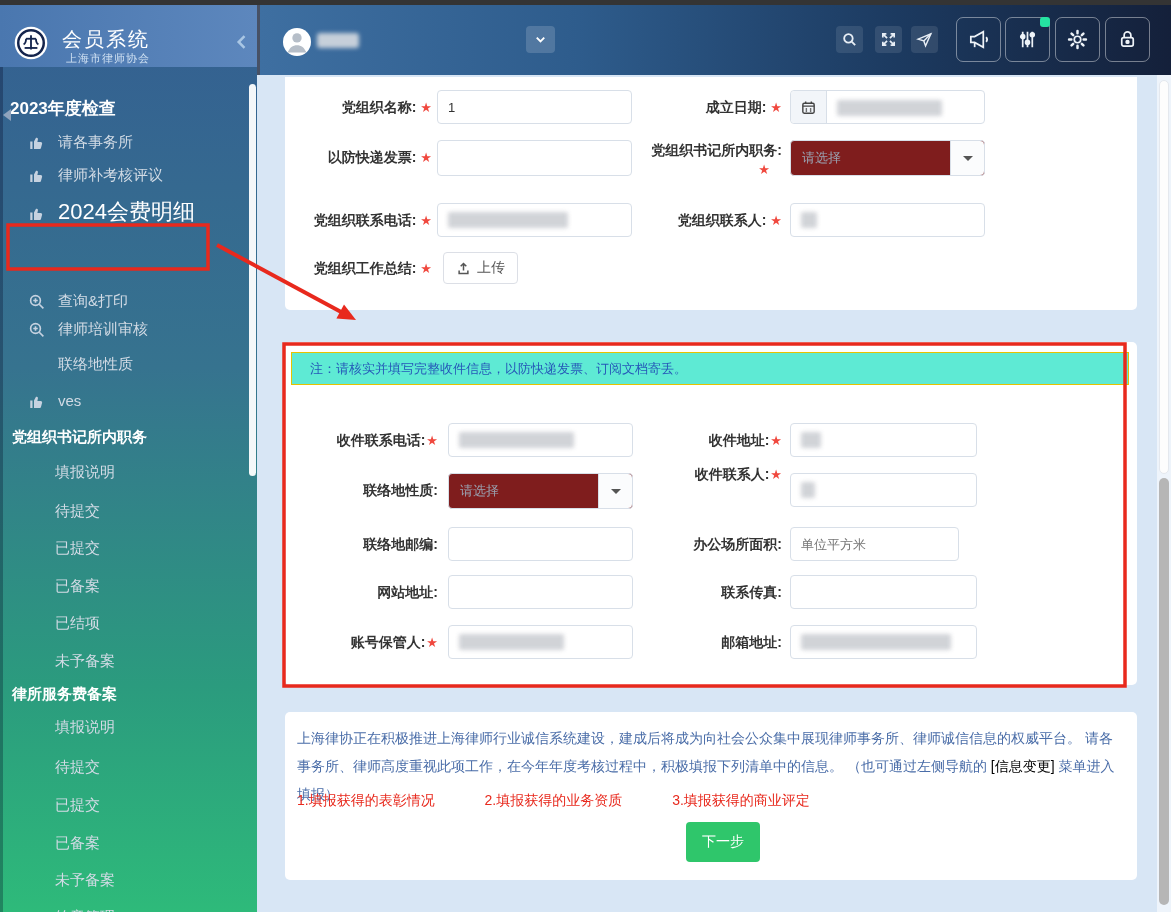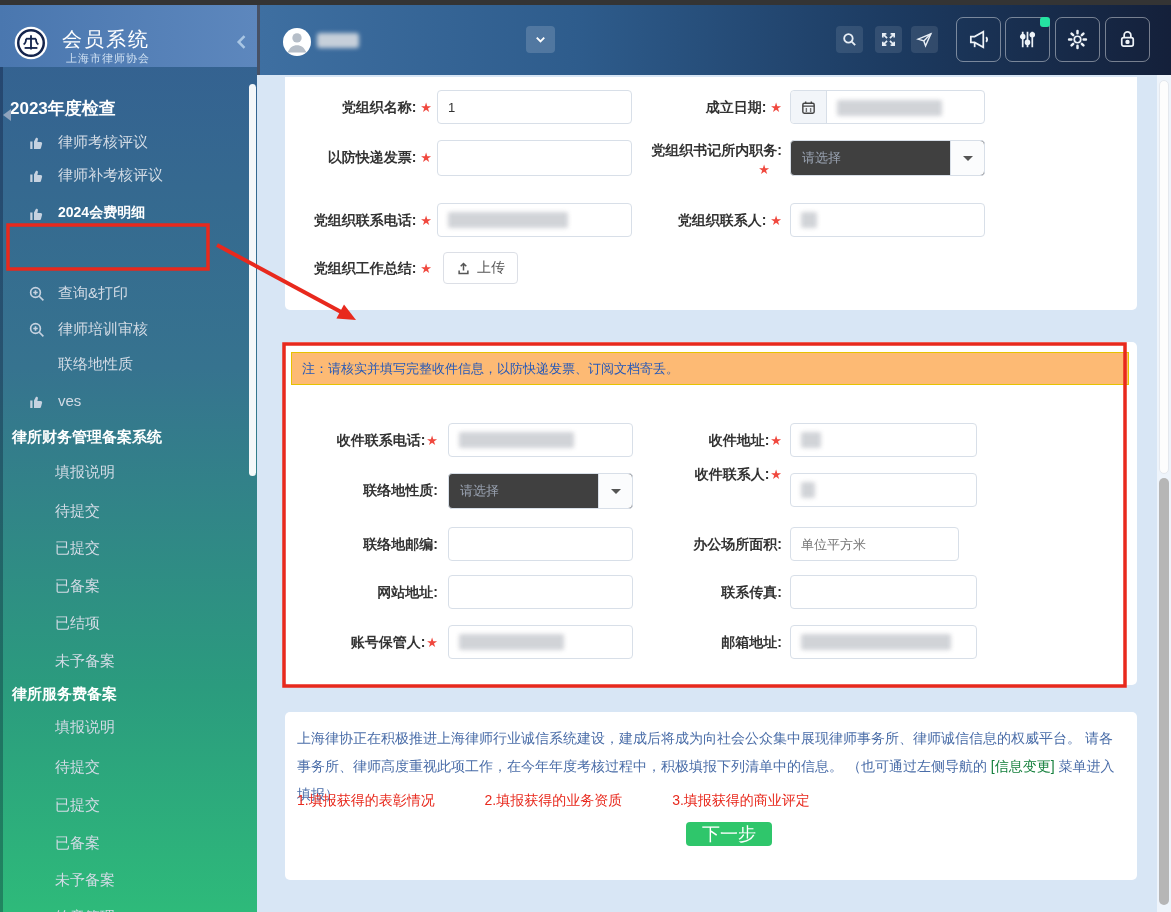--- a/index.html
+++ b/index.html
@@ -22,21 +22,21 @@
   .side-thumb { position:absolute; left:249px; top:79px; width:7px; height:392px; background:rgba(255,255,255,.95); border-radius:4px; }
 
   .group-header { position:absolute; left:10px; height:26px; line-height:26px; color:#fff; font-weight:bold; white-space:nowrap; }
   .gh-big { font-size:17px; }
   .gh-sm { font-size:15px; left:12px; }
   .tri-marker { position:absolute; left:-8px; top:7px; width:10px; height:12px; }
   .nav-item { position:absolute; left:0; width:250px; height:28px; line-height:28px; cursor:pointer; }
   .nav-item .nicon { position:absolute; left:28px; top:5px; width:18px; height:18px; color:#c6d2e0; }
   .nav-item .nlabel { position:absolute; left:58px; font-size:15px; color:#d2dbe5; white-space:nowrap; }
   .nav-item.lv2 .nlabel { left:55px; }
-  .nav-item.big .nlabel { font-size:14px; font-weight:bold; color:#fff; }
+  .nav-item.big .nlabel { font-size:22px; font-weight:normal; color:#fff; }
   .nav-item.alert .nlabel { color:#fe2c1c; }
   .pencil-box { position:absolute; left:27px; top:4px; width:20px; height:20px; background:rgba(255,255,255,.28); border-radius:4px; color:#fff; padding:3px; }
 
   
   .topbar { position:absolute; left:257px; top:5px; width:914px; height:70px;
     background:linear-gradient(90deg,#3e6fa1 0%,#2e5c8c 35%,#1c3a60 70%,#14203a 100%);
     border-left:3px solid rgba(255,255,255,.22); }
   .avatar { position:absolute; left:23px; top:23px; width:28px; height:28px; background:#fff; border-radius:50%; overflow:hidden; }
   .avatar svg { width:28px; height:28px; color:#b6bec8; }
   .user-redact { position:absolute; left:57px; top:28px; width:42px; height:15px; background:#d6dbe1; border-radius:3px; filter:blur(2px); opacity:.9; }
@@ -45,36 +45,36 @@
   .hbtn-lg { position:absolute; top:12px; width:45px; height:45px; border:1px solid rgba(255,255,255,.42); border-radius:7px; color:#eef3f8; padding:10px; cursor:pointer; }
   .green-dot { position:absolute; right:-1px; top:-1px; width:10px; height:10px; background:#25e3a2; border-radius:3px; }
 
   
   .card { position:absolute; background:#fff; border-radius:5px; }
   .label { position:absolute; font-size:14px; font-weight:bold; color:#333; text-align:right; line-height:34px; white-space:nowrap; }
   .star { color:#f0483e; font-size:13px; margin-left:4px; }
   .star-solo { position:absolute; color:#f0483e; font-size:13px; text-align:right; }
   .input { position:absolute; height:34px; border:1px solid #d8dfe8; border-radius:4px; background:#fff; font-size:13px; color:#333; padding:0 10px; outline:none; }
   .redact { position:absolute; height:16px; background:#c9ccd1; border-radius:2px; filter:blur(2px); opacity:.85; }
-  .selectbox { position:absolute; height:36px; border:1px solid #d8dfe8; border-radius:4px; background:#404040; cursor:pointer; }
+  .selectbox { position:absolute; height:36px; border:1px solid #d8dfe8; border-radius:4px; background:#7f1d1d; cursor:pointer; }
   .selectbox .sel-text { position:absolute; left:11px; top:0; line-height:34px; font-size:13px; color:#9aa3b2; }
   .caret-box { position:absolute; right:0; top:0; bottom:0; width:34px; border-left:1px solid #d8dfe8; background:#fbfcfd; border-radius:0 4px 4px 0; }
   .caret-box::after { content:""; position:absolute; left:12px; top:15px; border:5px solid transparent; border-top-color:#555; }
   .date-group { position:absolute; height:34px; border:1px solid #d8dfe8; border-radius:4px; background:#fff; }
   .date-addon { position:absolute; left:0; top:0; bottom:0; width:36px; background:#f2f5f9; border-right:1px solid #d8dfe8; border-radius:4px 0 0 4px; color:#444; padding:8px 9px; }
   .upload-btn { position:absolute; height:32px; border:1px solid #dcdfe6; border-radius:4px; background:#fff; color:#555; font-size:14px; display:flex; align-items:center; gap:6px; padding:0 12px; cursor:pointer; }
   .upload-btn svg { width:15px; height:15px; }
 
-  .note-banner { position:absolute; left:291px; top:352px; width:838px; height:33px; background:#fdba74; border:1px solid #e6c200; color:#2558b8; font-size:13px; line-height:31px; padding-left:10px; }
+  .note-banner { position:absolute; left:291px; top:352px; width:838px; height:33px; background:#5eead4; border:1px solid #e6c200; color:#2558b8; font-size:13px; line-height:31px; padding-left:18px; }
 
   .notice-p { position:absolute; left:297px; top:724px; width:828px; font-size:14px; line-height:28px; color:#4a6da8; }
-  .notice-p a { color:#15803d; text-decoration:none; cursor:pointer; }
+  .notice-p a { color:#000000; text-decoration:none; cursor:pointer; }
   .red-links { position:absolute; left:297px; top:792px; font-size:14px; color:#e8291d; }
   .red-links span { margin-right:46px; cursor:pointer; }
-  .next-btn { position:absolute; left:686px; top:822px; height:24px; padding:0 16px; background:#2fc66b; border:none; border-radius:4px; color:#fff; font-size:18px; cursor:pointer; }
+  .next-btn { position:absolute; left:686px; top:822px; height:40px; padding:0 16px; background:#2fc66b; border:none; border-radius:4px; color:#fff; font-size:14px; cursor:pointer; }
 
   
   .scroll-track { position:absolute; left:1157px; top:75px; width:14px; height:837px; background:#eef4fb; }
   .scroll-thumb-white { position:absolute; left:1159px; top:80px; width:10px; height:394px; background:#fdfdfd; border:1px solid #e4e8ee; border-radius:5px; }
   .scroll-thumb-gray { position:absolute; left:1159px; top:478px; width:10px; height:427px; background:#b6b6b6; border-radius:5px; }
 
   .annotations { position:absolute; left:0; top:0; width:1171px; height:912px; pointer-events:none; }
 </style>
 </head>
 <body>
@@ -108,35 +108,35 @@
     <span class="tri-marker"><svg viewBox="0 0 10 12">
           <polygon points="9,0 1,6 9,12" fill="#8fa3bd"></polygon>
         </svg></span>
     <span>2023年度检查</span>
   </div>
 
   <div class="nav-item" style="top:123px">
     <span class="nicon"><svg viewBox="0 0 24 24" fill="currentColor">
           <path d="M3 10h3v10H3zM8 20h7.4c.9 0 1.7-.6 1.9-1.5l1.5-5.4c.3-1.2-.6-2.3-1.9-2.3h-4.4l.7-3.5c.2-1-.4-2-1.4-2.2-.6-.1-1.2.1-1.5.6L8 10z"></path>
         </svg></span>
-    <span class="nlabel">律师考核评议</span>
+    <span class="nlabel">请各事务所</span>
   </div>
   <div class="nav-item" style="top:156px">
     <span class="nicon"><svg viewBox="0 0 24 24" fill="currentColor">
           <path d="M3 10h3v10H3zM8 20h7.4c.9 0 1.7-.6 1.9-1.5l1.5-5.4c.3-1.2-.6-2.3-1.9-2.3h-4.4l.7-3.5c.2-1-.4-2-1.4-2.2-.6-.1-1.2.1-1.5.6L8 10z"></path>
         </svg></span>
     <span class="nlabel">律师补考核评议</span>
   </div>
   <div class="nav-item big" style="top:193px">
     <span class="nicon" style="top:6px"><svg viewBox="0 0 24 24" fill="currentColor">
           <path d="M3 10h3v10H3zM8 20h7.4c.9 0 1.7-.6 1.9-1.5l1.5-5.4c.3-1.2-.6-2.3-1.9-2.3h-4.4l.7-3.5c.2-1-.4-2-1.4-2.2-.6-.1-1.2.1-1.5.6L8 10z"></path>
         </svg></span>
     <span class="nlabel">2024会费明细</span>
   </div>
-  <div class="nav-item" style="top:274px">
+  <div class="nav-item" style="top:282px">
     <span class="nicon"><svg viewBox="0 0 24 24" fill="none" stroke="currentColor" stroke-width="2.2">
           <circle cx="10" cy="10" r="6.5"></circle>
           <path d="M15 15l5.5 5.5M7 10h6M10 7v6"></path>
         </svg></span>
     <span class="nlabel">查询&amp;打印</span>
   </div>
   <div class="nav-item" style="top:310px">
     <span class="nicon"><svg viewBox="0 0 24 24" fill="none" stroke="currentColor" stroke-width="2.2">
           <circle cx="10" cy="10" r="6.5"></circle>
           <path d="M15 15l5.5 5.5M7 10h6M10 7v6"></path>
@@ -147,21 +147,21 @@
     <span class="nlabel">联络地性质</span>
   </div>
   <div class="nav-item" style="top:382px">
     <span class="nicon"><svg viewBox="0 0 24 24" fill="currentColor">
           <path d="M3 10h3v10H3zM8 20h7.4c.9 0 1.7-.6 1.9-1.5l1.5-5.4c.3-1.2-.6-2.3-1.9-2.3h-4.4l.7-3.5c.2-1-.4-2-1.4-2.2-.6-.1-1.2.1-1.5.6L8 10z"></path>
         </svg></span>
     <span class="nlabel">ves</span>
   </div>
 
   <div class="group-header gh-sm" style="top:419px">
-    <span>律所财务管理备案系统</span>
+    <span>党组织书记所内职务</span>
   </div>
   <div class="nav-item lv2" style="top:453px">
       <span class="nlabel">填报说明</span>
     </div>
   <div class="nav-item lv2" style="top:492px">
       <span class="nlabel">待提交</span>
     </div>
   <div class="nav-item lv2" style="top:529px">
       <span class="nlabel">已提交</span>
     </div>

